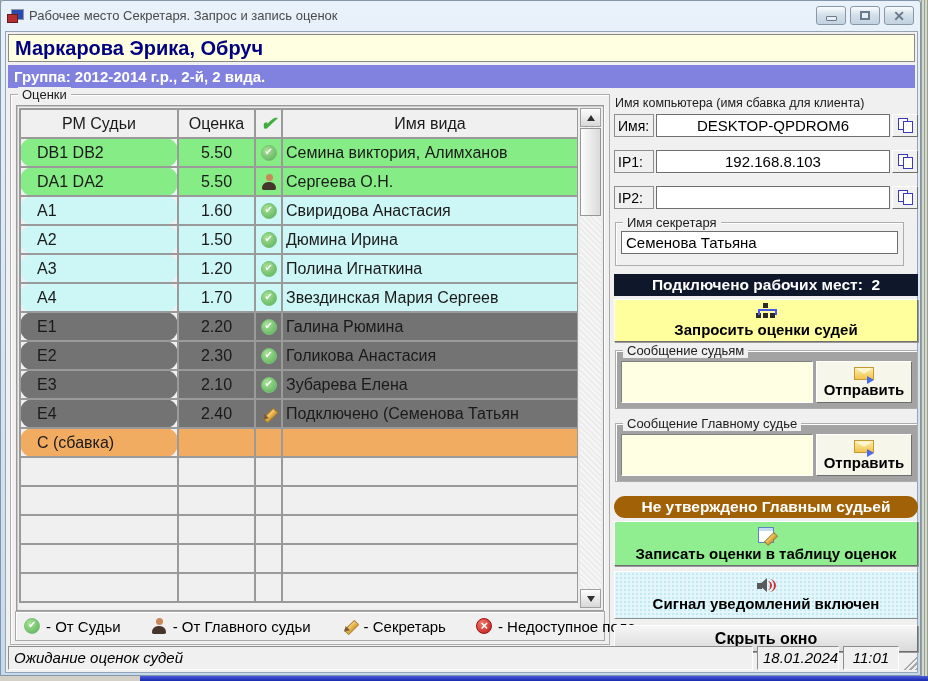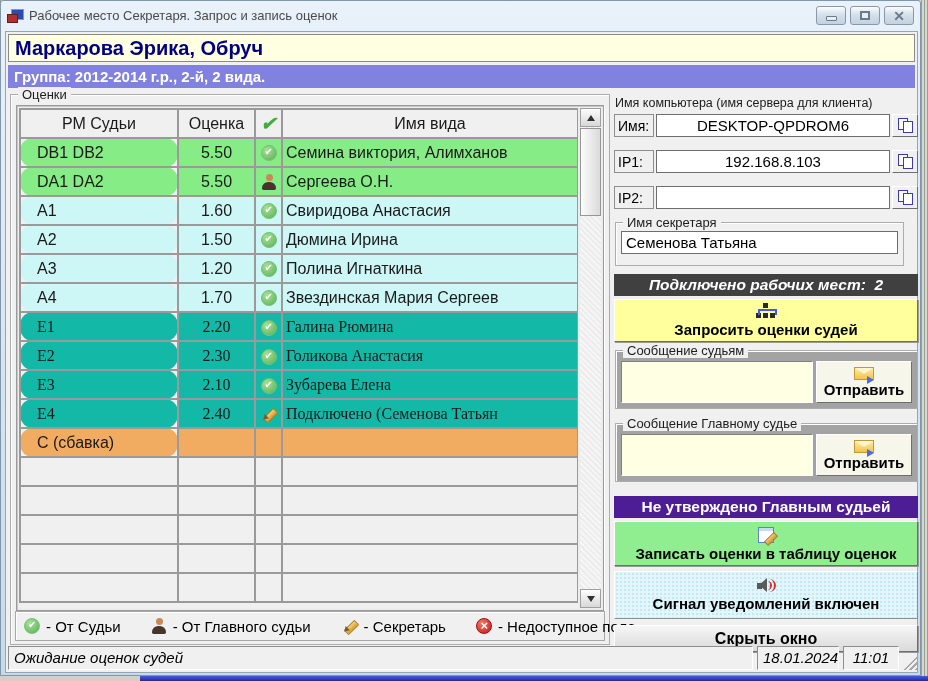--- a/index.html
+++ b/index.html
@@ -36,21 +36,21 @@
   .table-viewport{flex:1;overflow:hidden;background:#F0F0F0;}
   table{border-collapse:collapse;table-layout:fixed;width:560px;}
   th,td{border:2px solid #9A9A9A;height:29px;font-size:16px;font-weight:normal;color:#1A1A1A;overflow:hidden;}
   th{background:#F0F0F0;text-align:center;}
   .c-pm{width:158px;} .c-score{width:77px;} .c-ic{width:27px;} .c-name{width:auto;}
   td.c-pm{padding-left:16px;border-radius:13px;}
   td.c-score{text-align:center;}
   td.c-name{padding-left:3px;white-space:nowrap;}
   tr.row-green td{background:#86EC86;}
   tr.row-cyan td{background:#CDF6F6;}
-  tr.row-peach td{background:#14b8a6;font-family:Liberation Serif, serif;}
+  tr.row-peach td{background:#737373;}
   tr.row-orange td{background:#F2AC62;}
   tr.row-empty td{background:#F0F0F0;}
   td.c-ic{background:#F0F0F0;text-align:center;}
   .hdr-check{color:#3FAE3F;font-size:19px;font-weight:bold;font-style:italic;}
   
   .vscroll{width:21px;margin-left:2px;display:flex;flex-direction:column;background:#F4F4F4;}
   .sb-btn{height:19px;background:linear-gradient(#FDFDFD,#D8D8D8);border:1px solid #A0A0A0;
     display:flex;align-items:center;justify-content:center;}
   .arr-up{width:0;height:0;border:4px solid transparent;border-bottom:6px solid #303030;margin-top:-4px;}
   .arr-down{width:0;height:0;border:4px solid transparent;border-top:6px solid #303030;margin-bottom:-4px;}
@@ -105,31 +105,31 @@
   .rpanel{position:absolute;left:608px;top:62px;width:304px;height:553px;font-size:15px;}
   .net-caption{font-size:12.5px;margin:2px 0 4px 1px;color:#1A1A1A;}
   .net-row{display:flex;height:23px;margin-bottom:13px;}
   .net-label{width:40px;border:1px solid #8E8E8E;background:#F0F0F0;font-size:14px;padding:3px 0 0 3px;}
   .net-input{flex:1;border:1px solid #6E6E6E;background:#FFFFFF;text-align:center;font-size:15px;line-height:21px;margin-left:2px;overflow:hidden;}
   .copy-btn{width:26px;margin-left:2px;background:#F0F0F0;border:1px solid;border-color:#FFFFFF #6E6E6E #6E6E6E #FFFFFF;
     display:flex;align-items:center;justify-content:center;cursor:default;}
   .gb-sec{margin:10px 14px 8px 1px;height:44px;padding:8px 5px 0;background:#F0F0F0;}
   .sec-input{border:1px solid #6E6E6E;background:#FFFFFF;height:23px;line-height:21px;padding-left:4px;font-size:15px;}
   .bar{height:22px;line-height:22px;text-align:center;font-weight:bold;font-size:15.5px;color:#FFFFFF;margin-bottom:3px;white-space:pre;}
-  .bar-green{background:#404040;font-style:italic;}
+  .bar-green{background:#0f172a;}
   .bar-inset{margin-left:12px;}
   .btn{display:flex;flex-direction:column;align-items:center;justify-content:center;
     border:1px solid;border-color:#FFFFFF #6E6E6E #6E6E6E #FFFFFF;box-shadow:1px 1px 0 #9A9A9A;
     font-family:"Liberation Sans",sans-serif;font-weight:bold;font-size:15px;color:#000;cursor:default;}
   .btn-request{width:100%;height:43px;background:#FFFF9E;gap:2px;margin-bottom:8px;}
   .gb-msg{margin:8px 0 14px 1px;padding:10px 5px 5px;background:#a3a3a3;}
   .msg-row{display:flex;gap:3px;height:42px;}
   .msg-input{flex:1;background:#FFFFE4;border:1px solid;border-color:#808080 #FFFFFF #FFFFFF #808080;}
   .btn-send{width:96px;background:#F6F6EA;box-shadow:none;gap:1px;}
-  .bar-red{background:#4c1d95;margin-top:10px;}
+  .bar-red{background:#a16207;margin-top:10px;border-radius:11px;}
   .btn-write{width:100%;height:45px;background:#90EE90;gap:2px;margin-bottom:5px;}
   .panel-signal{height:48px;background:#E2F6FB;background-image:radial-gradient(#C2E8F2 1px, transparent 1px);background-size:4px 4px;
     border:1px solid;border-color:#FFFFFF #8E8E8E #8E8E8E #FFFFFF;display:flex;flex-direction:column;align-items:center;justify-content:center;
     font-weight:bold;font-size:15px;gap:2px;margin-bottom:6px;}
   .btn-hide{width:100%;height:27px;background:linear-gradient(#F6F6F6,#DADADA);font-size:16px;}
   
   .statusbar{position:absolute;left:2px;bottom:2px;width:909px;height:24px;display:flex;gap:4px;font-size:15px;font-style:italic;}
   .sb-panel{border:1px solid;border-color:#8E8E8E #FFFFFF #FFFFFF #8E8E8E;background:#F0F0F0;padding:2px 5px;line-height:18px;white-space:nowrap;overflow:hidden;}
   .sb-msg{flex:1;}
   .sb-date{width:82px;text-align:center;}
@@ -309,21 +309,21 @@
             <span>- Секретарь</span>
           </span>
           <span class="leg-item">
             <span class="ic ic-blocked"></span>
             <span>- Недоступное поле</span>
           </span>
         </div>
       </div>
 
       <div class="rpanel">
-        <div class="net-caption">Имя компьютера (имя сервера для клиента)</div>
+        <div class="net-caption">Имя компьютера (имя сбавка для клиента)</div>
 
         <div class="net-row">
           <span class="net-label">Имя:</span>
           <span class="net-input">DESKTOP-QPDROM6</span>
           <span class="copy-btn">
               <span class="ic ic-copy"></span>
             </span>
         </div>
         <div class="net-row">
           <span class="net-label">IP1:</span>

